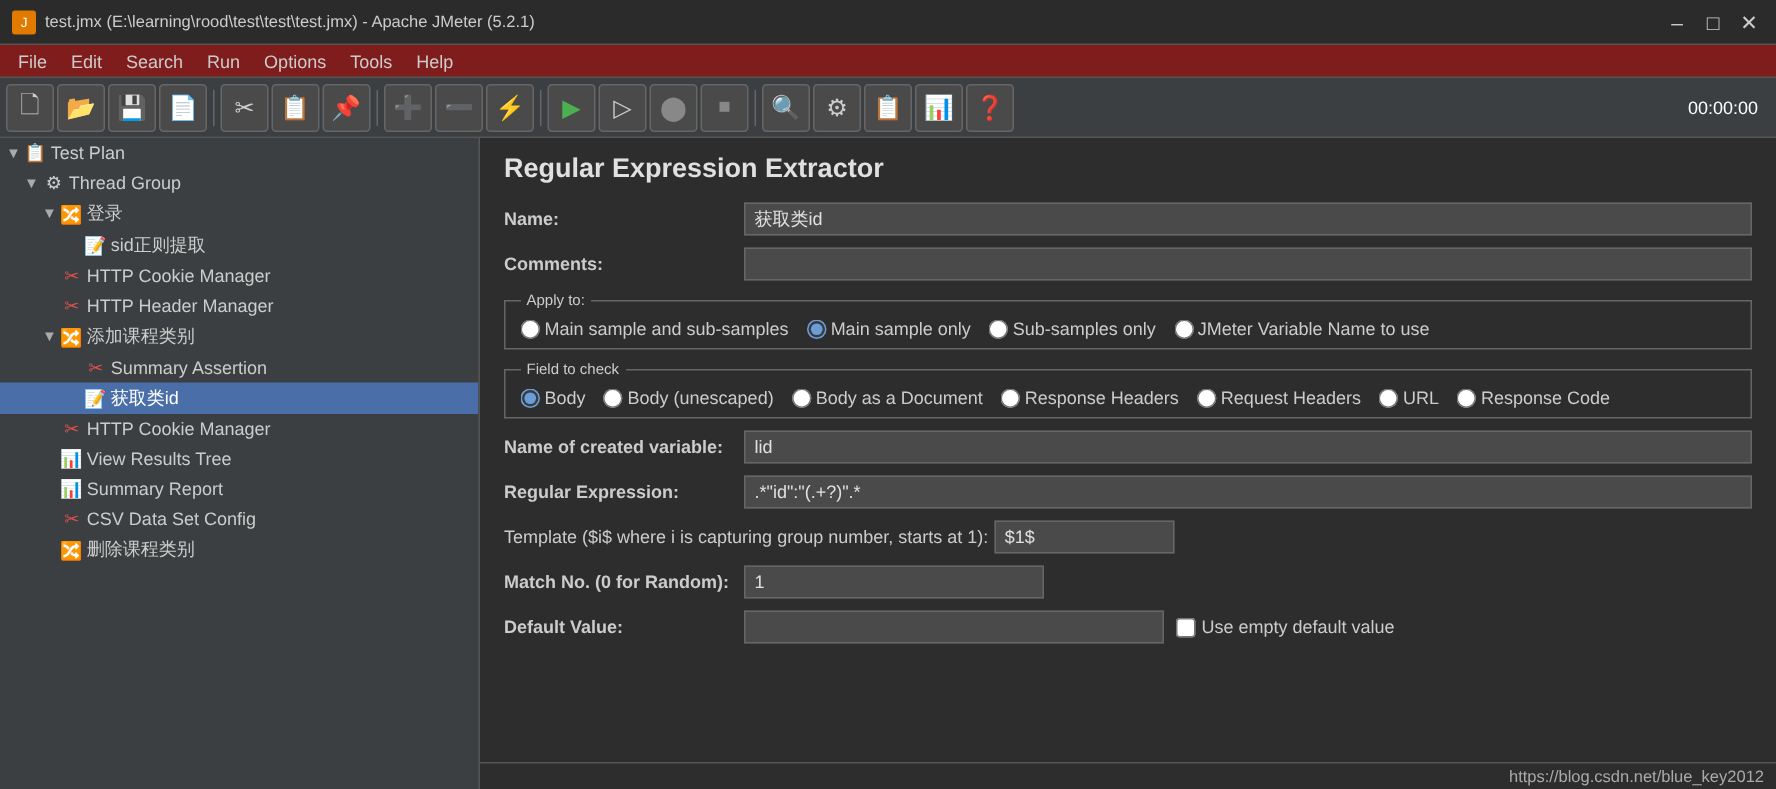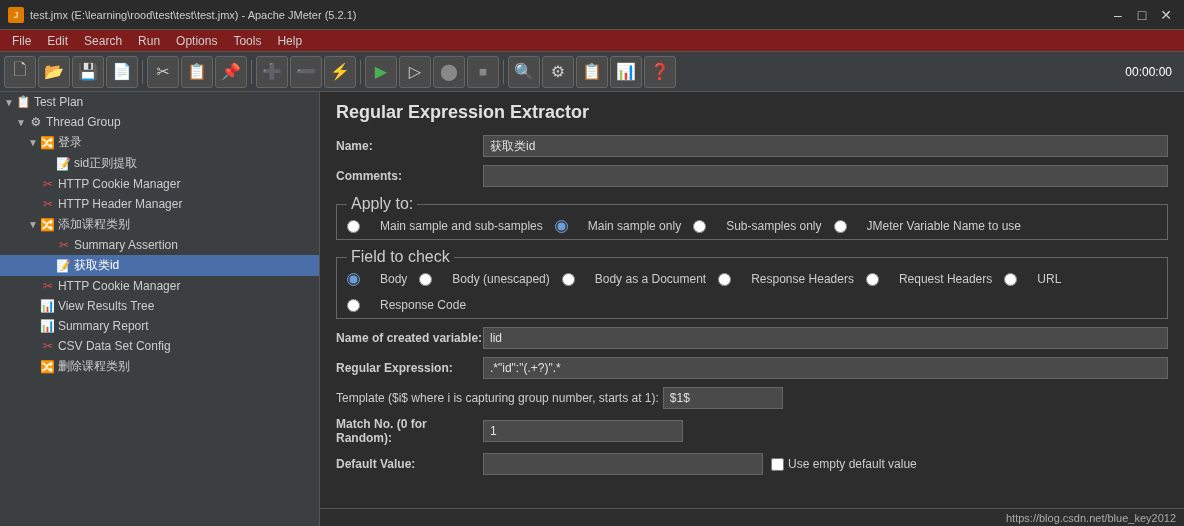--- a/index.html
+++ b/index.html
@@ -158,21 +158,21 @@
       color: #e0e0e0;
       margin-bottom: 12px;
     }
 
     .form-row {
       display: flex;
       align-items: center;
       margin-bottom: 8px;
     }
     .form-label {
-      width: 147px;
+      width: 160px;
       color: #ccc;
       font-size: 12px;
       font-weight: bold;
       flex-shrink: 0;
     }
     .form-label-long {
       flex-shrink: 0;
       color: #ccc;
       font-size: 12px;
       font-weight: normal;
@@ -188,34 +188,34 @@
       height: 22px;
     }
 
     
     fieldset {
       border: 1px solid #666;
       margin-bottom: 8px;
       padding: 6px 10px;
     }
     legend {
-      font-size: 16px;
+      font-size: 10px;
       color: #ccc;
       padding: 0 4px;
     }
     .radio-group {
       display: flex;
       align-items: center;
       gap: 12px;
       flex-wrap: wrap;
     }
     .radio-item {
       display: flex;
       align-items: center;
-      gap: 20px;
+      gap: 3px;
       cursor: pointer;
       color: #ccc;
       font-size: 12px;
     }
     .radio-item input[type="radio"] {
       accent-color: #6a9edb;
     }
 
     .checkbox-label {
       display: flex;

